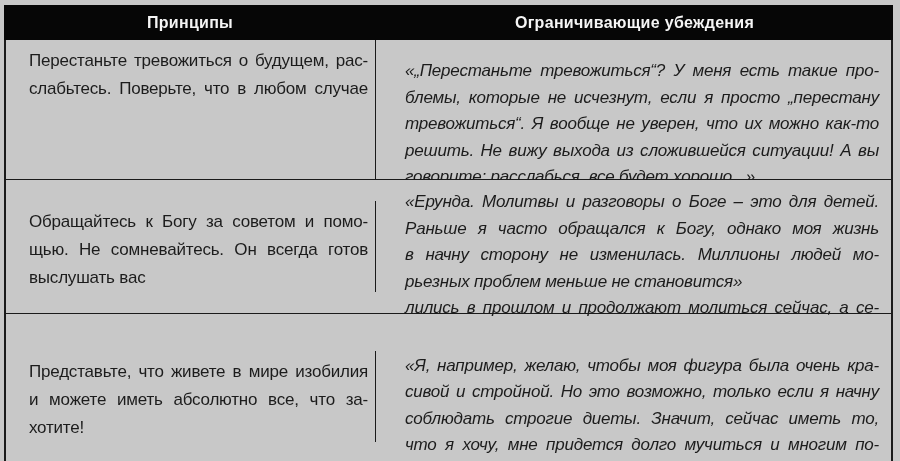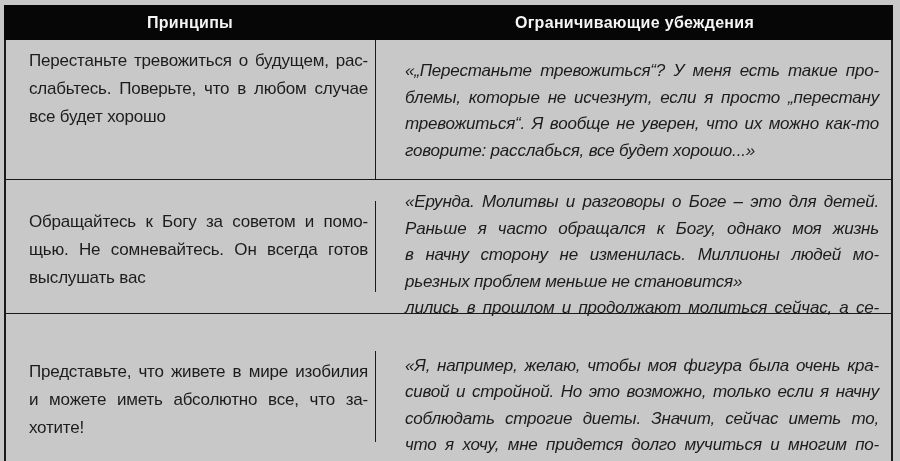--- a/index.html
+++ b/index.html
@@ -83,26 +83,26 @@
     <div class="header-cell left">Принципы</div>
     <div class="header-cell right">Ограничивающие убеждения</div>
   </div>
 
   <div class="table-body">
 
     <div class="table-row r1">
       <div class="cell principle">
         <div class="text-line">Перестаньте тревожиться о будущем, рас-</div>
         <div class="text-line">слабьтесь. Поверьте, что в любом случае</div>
-        <div class="text-line last">все будет хорошо</div>
       </div>
       <div class="cell belief">
         <div class="text-line">«„Перестаньте тревожиться“? У меня есть такие про-</div>
         <div class="text-line">блемы, которые не исчезнут, если я просто „перестану</div>
         <div class="text-line">тревожиться“. Я вообще не уверен, что их можно как-то</div>
+        <div class="text-line">решить. Не вижу выхода из сложившейся ситуации! А вы</div>
         <div class="text-line last">говорите: расслабься, все будет хорошо...»</div>
       </div>
     </div>
 
     <div class="table-row r2">
       <div class="cell principle">
         <div class="text-line">Обращайтесь к Богу за советом и помо-</div>
         <div class="text-line">щью. Не сомневайтесь. Он всегда готов</div>
         <div class="text-line last">выслушать вас</div>
       </div>

